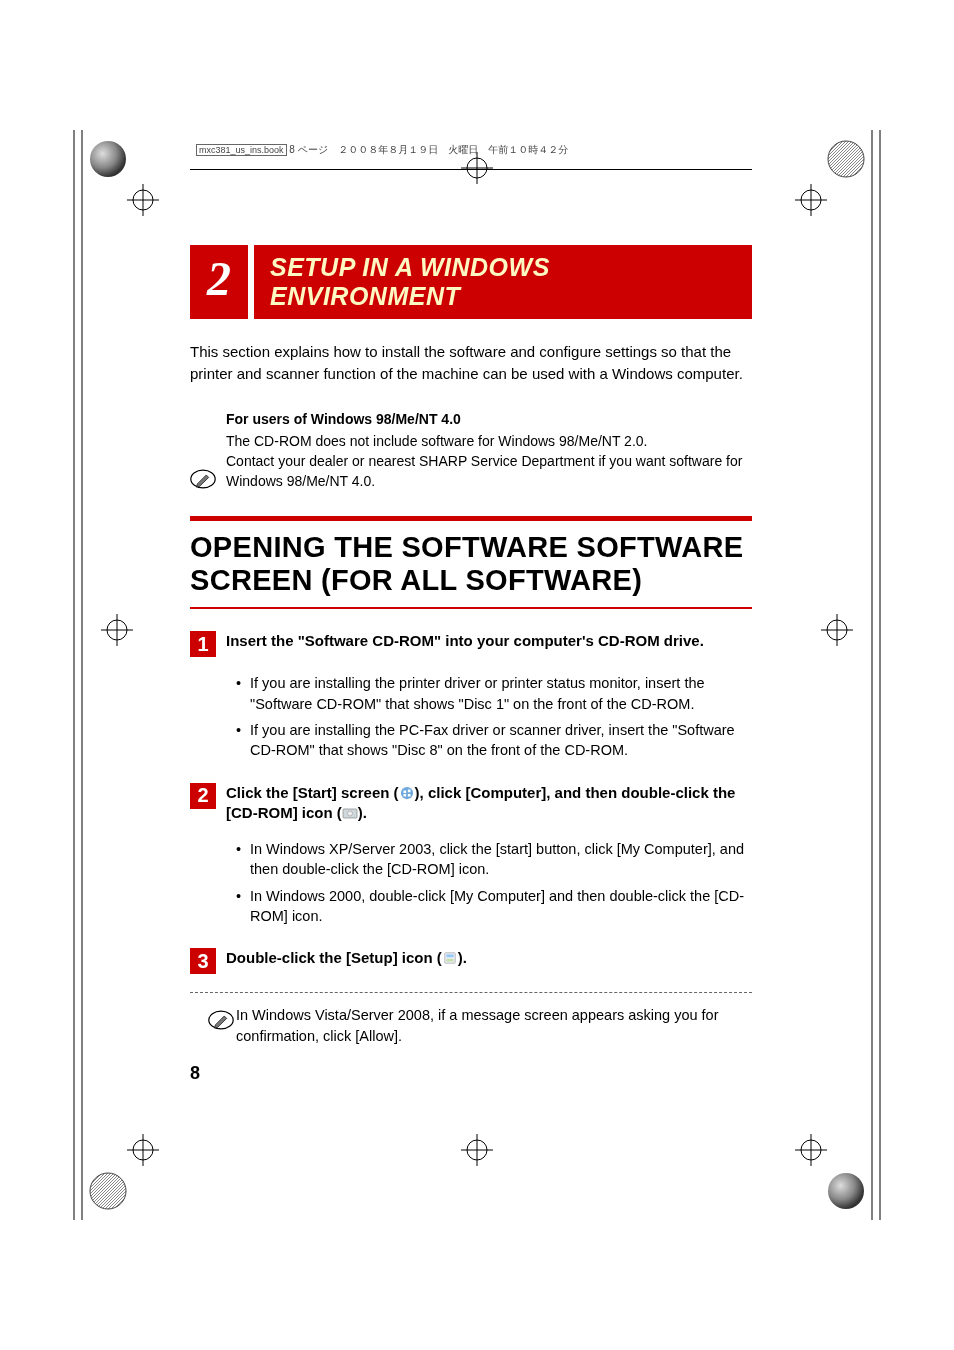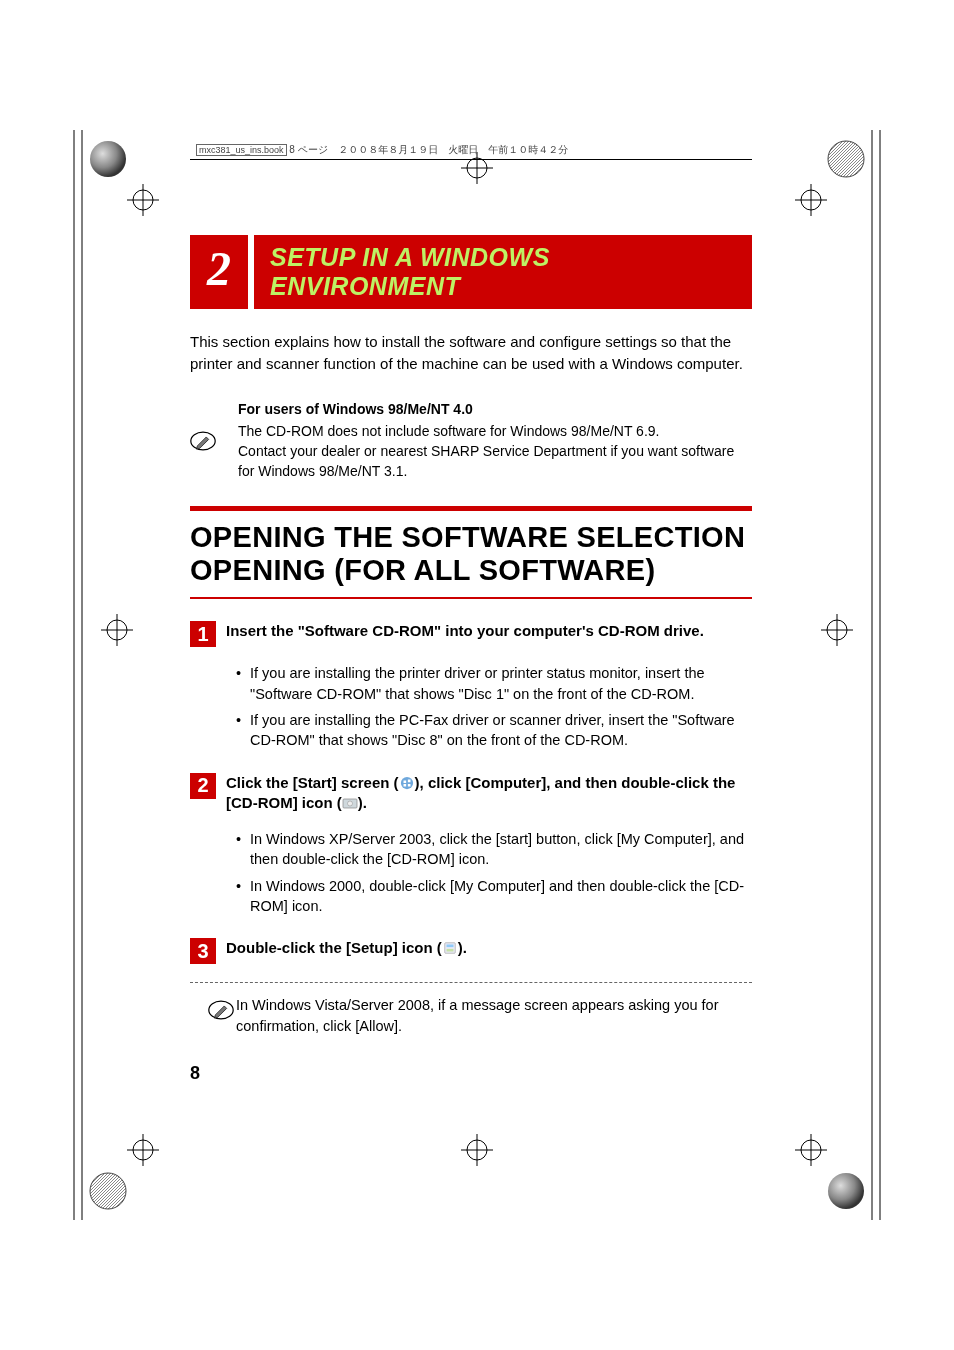--- a/index.html
+++ b/index.html
@@ -14,21 +14,21 @@
     .page {
       position: absolute;
       left: 190px;
       top: 143px;
       width: 562px;
     }
     .header-line {
       font-size: 10px;
       color: #444;
       border-bottom: 1px solid #000;
-      padding-bottom: 2px;
+      padding-bottom: 12px;
       margin-bottom: 75px;
       padding-left: 6px;
     }
     .header-line .fname {
       border: 1px solid #666;
       padding: 0 2px;
       font-size: 9px;
     }
     .chapter-title-row {
       display: flex;
@@ -44,40 +44,40 @@
       font-family: Georgia, 'Times New Roman', serif;
       width: 58px;
       display: flex;
       align-items: center;
       justify-content: center;
       line-height: 1;
       padding-bottom: 6px;
     }
     .chapter-title-bar {
       background: #c00;
-      color: #bef264;
+      color: #fef9c3;
       font-weight: bold;
       font-style: italic;
       font-size: 25px;
       display: flex;
       align-items: center;
       padding: 8px 12px 8px 16px;
       margin-left: 6px;
       flex: 1;
       letter-spacing: 0.5px;
     }
     .intro-text {
       font-size: 15px;
       line-height: 1.45;
       margin-bottom: 24px;
     }
     .note-box {
       display: flex;
-      align-items: center;
-      gap: 22px;
+      align-items: flex-end;
+      gap: 10px;
       margin-bottom: 24px;
     }
     .pencil-icon {
       width: 26px;
       height: 26px;
       flex-shrink: 0;
       margin-top: 2px;
     }
     .note-content {
       font-size: 14px;
@@ -249,27 +249,27 @@
 
   <p class="intro-text">This section explains how to install the software and configure settings so that the printer and scanner function of the machine can be used with a Windows computer.</p>
 
   <div class="note-box">
     <svg class="pencil-icon" viewBox="0 0 32 32">
       <ellipse cx="16" cy="16" rx="15" ry="11" fill="none" stroke="#000" stroke-width="1.5"></ellipse>
       <path d="M9 22 L20 11 L23 14 L12 25 L8 26 Z" fill="#777" stroke="#000" stroke-width="0.8"></path>
     </svg>
     <div class="note-content">
       <div class="note-title">For users of Windows 98/Me/NT 4.0</div>
-      <div>The CD-ROM does not include software for Windows 98/Me/NT 6.9.</div>
-      <div>Contact your dealer or nearest SHARP Service Department if you want software for Windows 98/Me/NT 3.1.</div>
+      <div>The CD-ROM does not include software for Windows 98/Me/NT 2.0.</div>
+      <div>Contact your dealer or nearest SHARP Service Department if you want software for Windows 98/Me/NT 4.0.</div>
     </div>
   </div>
 
   <div class="red-rule-thick"></div>
-  <h2 class="section-title">OPENING THE SOFTWARE SELECTION OPENING (FOR ALL SOFTWARE)</h2>
+  <h2 class="section-title">OPENING THE SOFTWARE SOFTWARE SCREEN (FOR ALL SOFTWARE)</h2>
   <div class="red-rule-thin"></div>
 
   <div class="step">
     <div class="step-number">1</div>
     <div class="step-heading">Insert the "Software CD-ROM" into your computer's CD-ROM drive.</div>
   </div>
   <ul class="bullet-list">
     <li>If you are installing the printer driver or printer status monitor, insert the "Software CD-ROM" that shows "Disc 1" on the front of the CD-ROM.</li>
     <li>If you are installing the PC-Fax driver or scanner driver, insert the "Software CD-ROM" that shows "Disc 8" on the front of the CD-ROM.</li>
   </ul>

